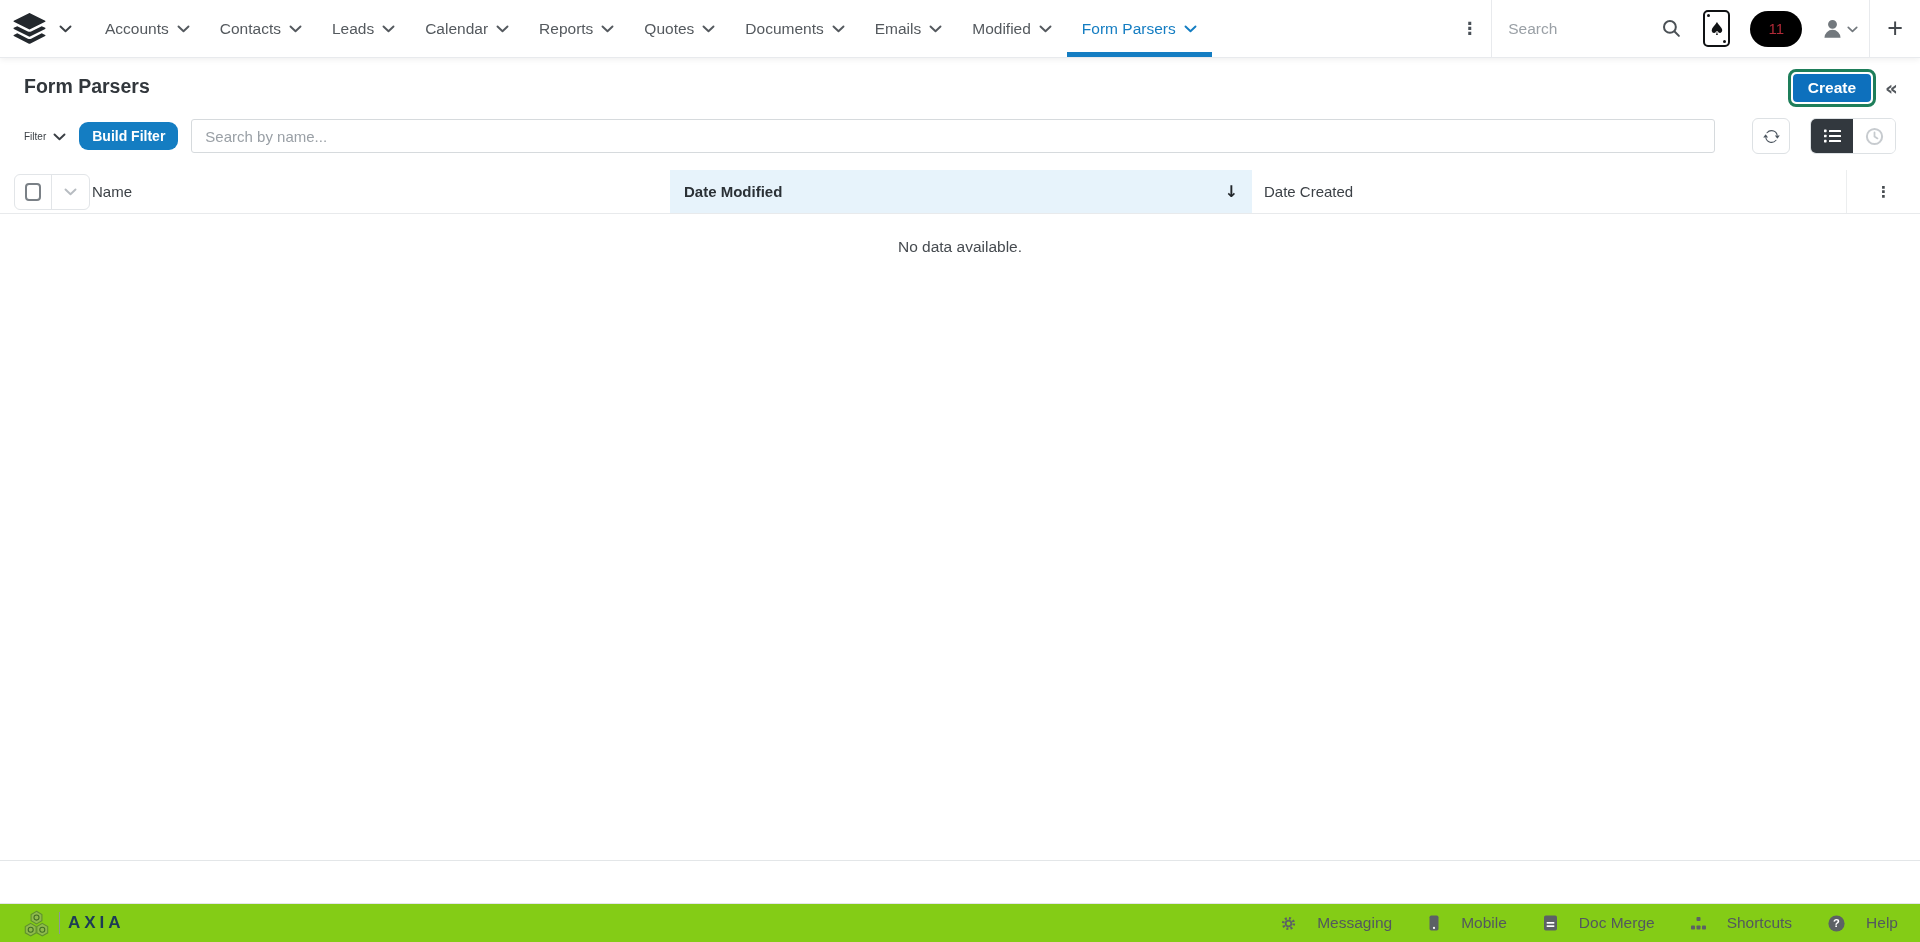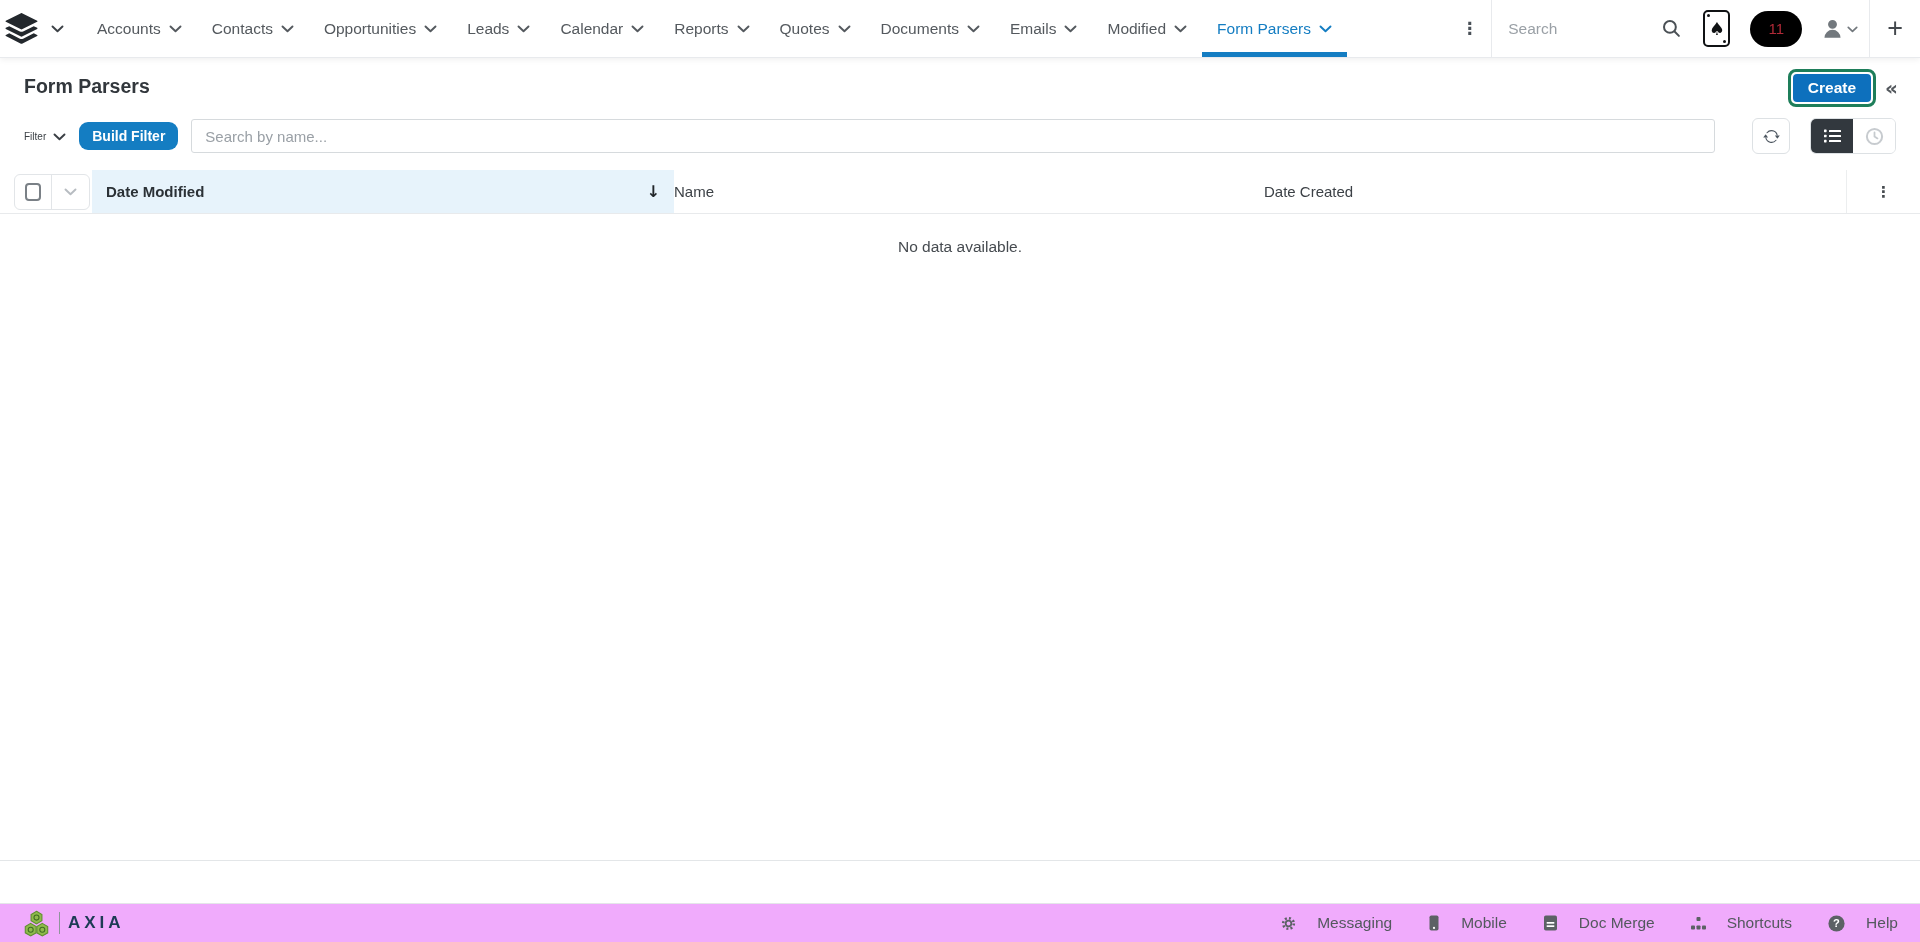--- a/index.html
+++ b/index.html
@@ -7,21 +7,21 @@
   body {
     width: 1920px; height: 942px; overflow: hidden;
     font-family: "Liberation Sans", sans-serif;
     background: #ffffff; color: #32373c;
   }
   .page { display: flex; flex-direction: column; width: 1920px; height: 942px; }
 
   
   .topnav {
     height: 57px; flex: 0 0 57px; display: flex; align-items: center;
-    background: #fff; padding-left: 4px; position: relative; z-index: 3;
+    background: #fff; padding-left: 12px; position: relative; z-index: 3;
     box-shadow: 0 1px 0 #e8eaed, 0 3px 6px rgba(0,0,0,.06);
   }
   .brand { display: flex; align-items: center; gap: 12px; margin-right: 18px; cursor: pointer; }
   .nav-items { display: flex; height: 100%; }
   .nav-item {
     position: relative; display: flex; align-items: center; gap: 8px;
     padding: 0 15px; font-size: 15.5px; color: #54595e; cursor: pointer; white-space: nowrap;
   }
   .nav-item.active { color: #147dc2; }
   .nav-item.active::after {
@@ -104,21 +104,21 @@
   .kebab2 { font-family: "DejaVu Sans", sans-serif; font-size: 15px; font-weight: 700; }
 
   
   .empty { text-align: center; padding-top: 24px; font-size: 15.5px; color: #464b50; }
   .spacer { flex: 1 1 auto; }
   .content-divider { height: 1px; flex: 0 0 1px; background: #e3e6e8; }
   .pre-footer { height: 42px; flex: 0 0 42px; background: #fff; }
 
   
   footer {
-    height: 39px; flex: 0 0 39px; background: #f0abfc; border-top: 1px solid #e4e6e9;
+    height: 39px; flex: 0 0 39px; background: #84cc16; border-top: 1px solid #e4e6e9;
     display: flex; align-items: center; padding: 0 22px;
   }
   .f-brand { display: flex; align-items: center; gap: 8px; }
   .f-div { width: 1px; height: 22px; background: #8e959b; }
   .f-name { font-weight: 700; font-size: 17px; color: #1d3b55; letter-spacing: 4px; }
   .f-links { margin-left: auto; display: flex; align-items: center; gap: 36px; }
   .f-link { display: flex; align-items: center; gap: 21px; font-size: 15.5px; color: #53585e; cursor: pointer; }
 </style>
 </head>
 <body>
@@ -140,26 +140,20 @@
 
     <div class="nav-items">
         <div class="nav-item">
           <span>Accounts</span>
           <svg class="chev" width="13" height="8" viewBox="0 0 13 8">
             <path d="M1.5 1.5 L6.5 6.3 L11.5 1.5" fill="none" stroke="currentColor" stroke-width="1.9" stroke-linecap="round" stroke-linejoin="round"></path>
           </svg>
         </div>
         <div class="nav-item">
           <span>Contacts</span>
-          <svg class="chev" width="13" height="8" viewBox="0 0 13 8">
-            <path d="M1.5 1.5 L6.5 6.3 L11.5 1.5" fill="none" stroke="currentColor" stroke-width="1.9" stroke-linecap="round" stroke-linejoin="round"></path>
-          </svg>
-        </div>
-        <div class="nav-item">
-          <span>Opportunities</span>
           <svg class="chev" width="13" height="8" viewBox="0 0 13 8">
             <path d="M1.5 1.5 L6.5 6.3 L11.5 1.5" fill="none" stroke="currentColor" stroke-width="1.9" stroke-linecap="round" stroke-linejoin="round"></path>
           </svg>
         </div>
         <div class="nav-item">
           <span>Leads</span>
           <svg class="chev" width="13" height="8" viewBox="0 0 13 8">
             <path d="M1.5 1.5 L6.5 6.3 L11.5 1.5" fill="none" stroke="currentColor" stroke-width="1.9" stroke-linecap="round" stroke-linejoin="round"></path>
           </svg>
         </div>
@@ -291,25 +285,25 @@
         <div class="check-cell">
             <span class="cb"></span>
           </div>
         <div class="check-chev">
           <svg class="chev" width="13" height="8" viewBox="0 0 13 8" style="color:#b7bcc1">
               <path d="M1.5 1.5 L6.5 6.3 L11.5 1.5" fill="none" stroke="currentColor" stroke-width="1.9" stroke-linecap="round" stroke-linejoin="round"></path>
             </svg>
         </div>
       </div>
     </div>
+    <div class="col name">Name</div>
     <div class="col dm">
       <span>Date Modified</span>
       <span class="sort-arrow">↓</span>
     </div>
-    <div class="col name">Name</div>
     <div class="col dc">Date Created</div>
     <div class="col actions">
       <span class="kebab2">⋮</span>
     </div>
   </div>
 
   <div class="empty">No data available.</div>
 
   <div class="spacer"></div>
   <div class="content-divider"></div>

